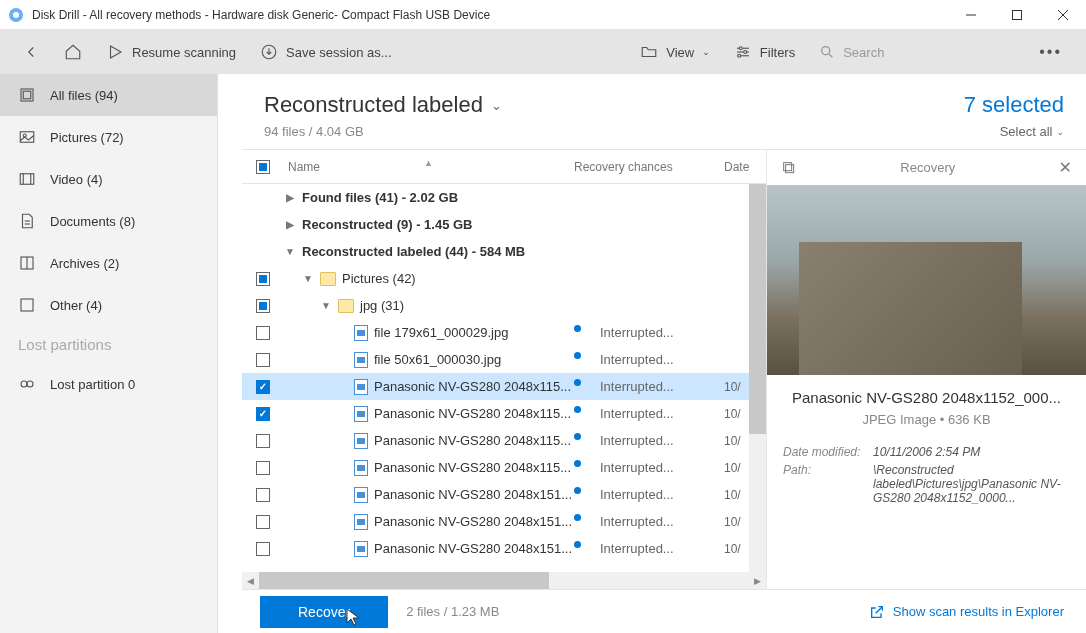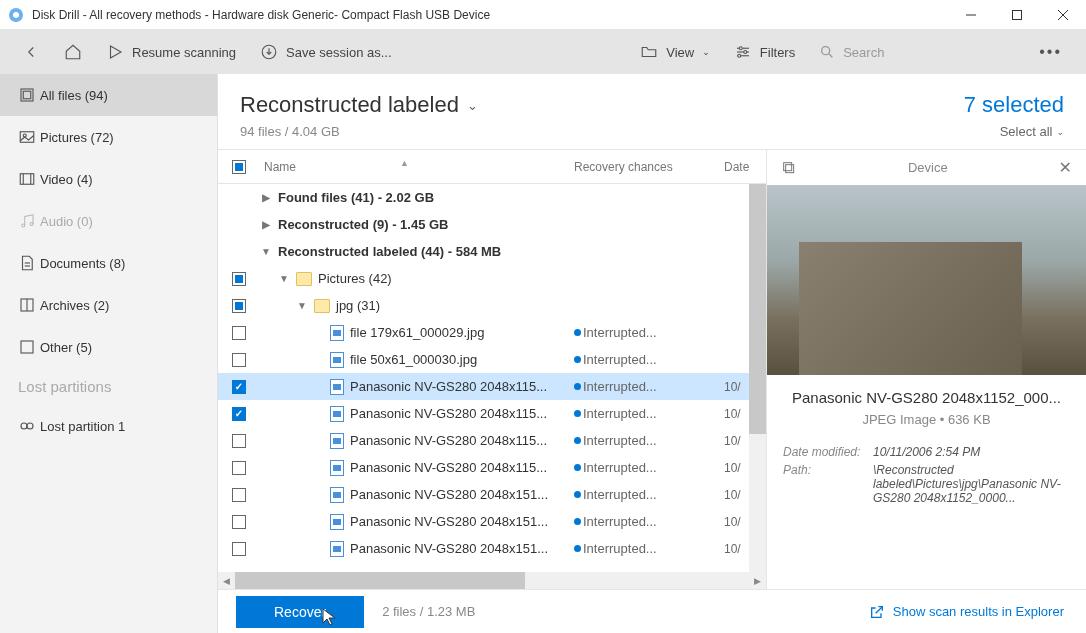--- a/index.html
+++ b/index.html
@@ -19,29 +19,29 @@
 .toolbar .tb-btn svg { width: 18px; height: 18px; stroke: #555; fill: none; stroke-width: 1.5; }
 .toolbar .spacer { flex: 1; }
 .toolbar .search-box { display: flex; align-items: center; gap: 8px; width: 210px; padding: 4px 8px; color: #999; text-align: center; }
 .toolbar .more { padding: 6px 10px; font-size: 16px; letter-spacing: 2px; color: #555; }
 
 
 .main { display: flex; height: calc(100% - 74px); }
 
 
 .sidebar { width: 218px; background: #f3f3f3; border-right: 1px solid #e0e0e0; padding-top: 0; }
-.side-item { display: flex; align-items: center; gap: 4px; padding: 12px 18px; color: #333; cursor: pointer; }
+.side-item { display: flex; align-items: center; gap: 14px; padding: 12px 18px; color: #333; cursor: pointer; }
 .side-item.active { background: #d8d8d8; }
 .side-item.muted { color: #aaa; }
 .side-item svg { width: 18px; height: 18px; stroke: #555; fill: none; stroke-width: 1.5; flex-shrink: 0; }
 .side-item.muted svg { stroke: #bbb; }
 .side-label { padding: 10px 18px; color: #aaa; font-size: 15px; }
 
 
-.content { flex: 1; display: flex; flex-direction: column; min-width: 0; }
+.content { flex: 1; display: flex; flex-direction: column; min-width: 0; margin-left: 24px; }
 .content-header { display: flex; align-items: flex-start; padding: 18px 22px 10px 22px; }
 .ch-left { flex: 1; }
 .ch-title { font-size: 22px; font-weight: 400; display: flex; align-items: center; gap: 8px; }
 .ch-sub { color: #888; margin-top: 6px; font-size: 13px; }
 .ch-right { text-align: right; }
 .selected-count { color: #0078d7; font-size: 22px; font-weight: 400; }
 .select-all { color: #666; font-size: 13px; margin-top: 6px; display: flex; align-items: center; justify-content: flex-end; gap: 4px; }
 
 .content-body { flex: 1; display: flex; min-height: 0; }
 
@@ -53,21 +53,21 @@
 .col-name .sort { position: absolute; left: 140px; top: -2px; font-size: 9px; color: #999; }
 .col-recovery { width: 150px; }
 .col-date { width: 42px; }
 
 .rows { flex: 1; overflow: hidden; position: relative; }
 .row { display: flex; align-items: center; height: 27px; font-size: 13px; }
 .row.group { font-weight: 600; }
 .row.selected { background: #cce6ff; }
 .row .cell-check { width: 42px; display: flex; justify-content: center; }
 .row .cell-main { flex: 1; display: flex; align-items: center; gap: 6px; min-width: 0; }
-.row .cell-recovery { width: 150px; display: flex; align-items: center; gap: 2px; color: #666; }
+.row .cell-recovery { width: 150px; display: flex; gap: 19px; color: #666; }
 .row .cell-date { width: 42px; color: #666; font-size: 12px; overflow: hidden; white-space: nowrap; }
 .indent1 { padding-left: 18px; }
 .indent2 { padding-left: 36px; }
 .indent3 { padding-left: 70px; }
 .chev { width: 12px; display: inline-flex; justify-content: center; color: #777; font-size: 10px; }
 .folder-icon { width: 16px; height: 14px; background: #ffe9a8; border: 1px solid #e0c060; border-radius: 1px; }
 .file-icon { width: 14px; height: 16px; background: #fff; border: 1px solid #4a90d9; position: relative; }
 .file-icon::after { content: ''; position: absolute; left: 2px; top: 4px; width: 8px; height: 6px; background: #4a90d9; }
 .dot { width: 7px; height: 7px; border-radius: 50%; background: #0078d7; }
 .truncate { white-space: nowrap; overflow: hidden; text-overflow: ellipsis; }
@@ -209,56 +209,48 @@
       <span>Pictures (72)</span>
     </div>
     <div class="side-item">
       <svg viewBox="0 0 24 24">
           <rect x="3" y="5" width="18" height="14"></rect>
           <line x1="7" y1="5" x2="7" y2="19"></line>
           <line x1="17" y1="5" x2="17" y2="19"></line>
         </svg>
       <span>Video (4)</span>
     </div>
-    <div class="side-item muted">
-      <svg viewBox="0 0 24 24">
-          <path d="M9 18V6l11-2v12"></path>
-          <circle cx="7" cy="18" r="2"></circle>
-          <circle cx="18" cy="16" r="2"></circle>
-        </svg>
-      <span>Audio (0)</span>
-    </div>
     <div class="side-item">
       <svg viewBox="0 0 24 24">
           <path d="M6 3h9l4 4v14H6z"></path>
           <line x1="9" y1="12" x2="16" y2="12"></line>
           <line x1="9" y1="16" x2="16" y2="16"></line>
         </svg>
       <span>Documents (8)</span>
     </div>
     <div class="side-item">
       <svg viewBox="0 0 24 24">
           <rect x="4" y="4" width="16" height="16"></rect>
           <line x1="12" y1="4" x2="12" y2="20"></line>
         </svg>
       <span>Archives (2)</span>
     </div>
     <div class="side-item">
       <svg viewBox="0 0 24 24">
           <rect x="4" y="4" width="16" height="16"></rect>
         </svg>
-      <span>Other (5)</span>
+      <span>Other (4)</span>
     </div>
     <div class="side-label">Lost partitions</div>
     <div class="side-item">
       <svg viewBox="0 0 24 24">
           <circle cx="8" cy="12" r="4"></circle>
           <circle cx="16" cy="12" r="4"></circle>
         </svg>
-      <span>Lost partition 1</span>
+      <span>Lost partition 0</span>
     </div>
   </div>
 
   <div class="content">
     <div class="content-header">
       <div class="ch-left">
         <div class="ch-title">
           <span>Reconstructed labeled</span>
           <span style="font-size:13px;color:#666;">⌄</span>
         </div>
@@ -474,21 +466,21 @@
             <div class="arrow">▶</div>
         </div>
       </div>
 
       <div class="preview">
         <div class="preview-head">
           <svg viewBox="0 0 24 24" width="16" height="16" fill="none" stroke="#777" stroke-width="1.5">
               <rect x="7" y="7" width="12" height="12"></rect>
               <rect x="4" y="4" width="12" height="12"></rect>
             </svg>
-          <span class="ptitle">Device</span>
+          <span class="ptitle">Recovery</span>
           <span style="font-size:16px;color:#777;cursor:pointer;">✕</span>
         </div>
         <div class="preview-img"></div>
         <div class="preview-meta">
           <div class="preview-fname">Panasonic NV-GS280 2048x1152_000...</div>
           <div class="preview-ftype">JPEG Image • 636 KB</div>
           <div class="meta-rows">
             <div class="meta-row">
               <div class="meta-k">Date modified:</div>
               <div class="meta-v">10/11/2006 2:54 PM</div>

